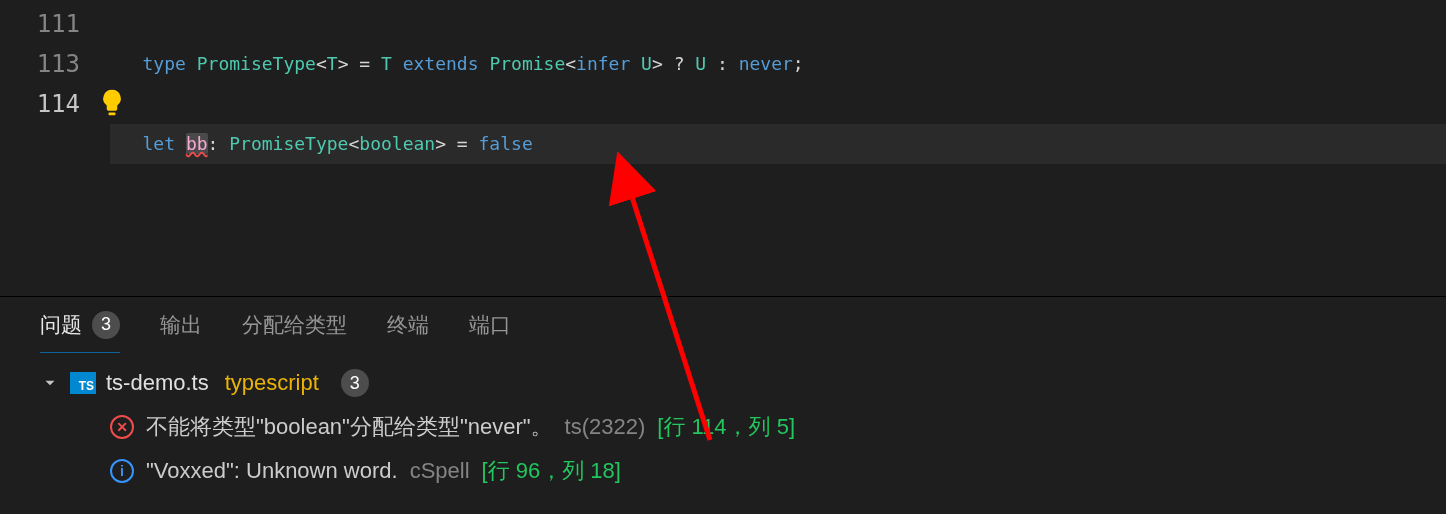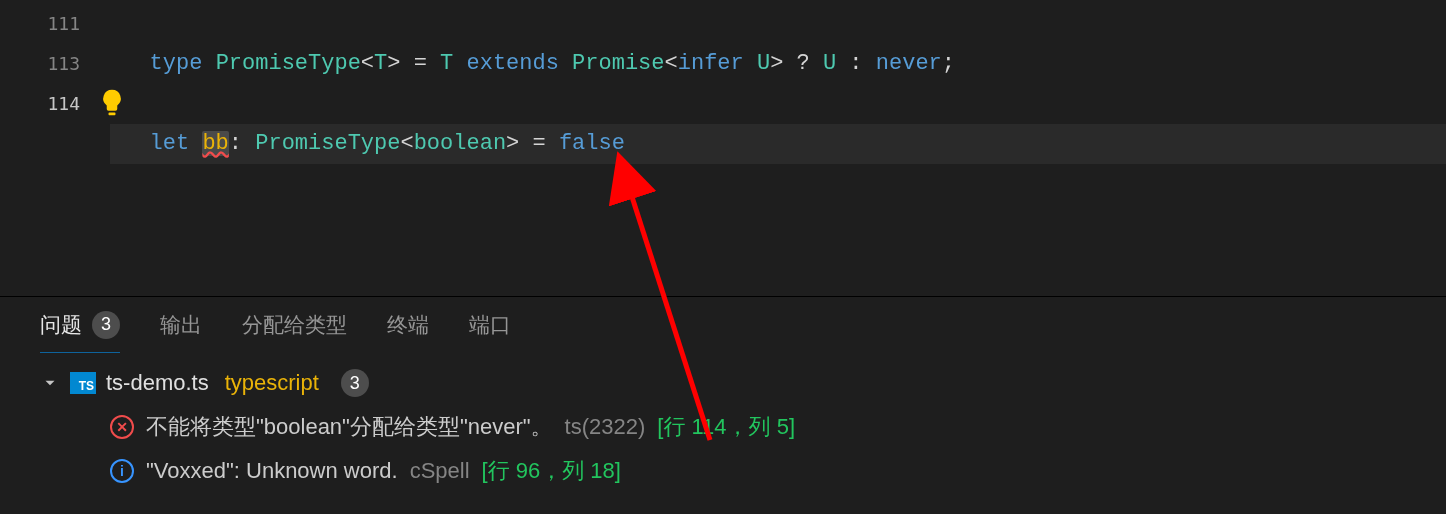--- a/index.html
+++ b/index.html
@@ -16,41 +16,40 @@
       background: #1e1e1e;
       height: 296px;
       display: flex;
       padding-top: 4px;
     }
     .gutter {
       width: 110px;
       text-align: right;
       padding-right: 30px;
       color: #858585;
-      font-size: 18px;
+      font-size: 24px;
       line-height: 40px;
       user-select: none;
     }
     .gutter .active-line { color: #c6c6c6; }
     .code {
       flex: 1;
-      font-size: 22px;
+      font-size: 18px;
       line-height: 40px;
       position: relative;
-      font-family: Liberation Mono, monospace;
     }
     .code-line {
       white-space: pre;
       height: 40px;
       position: relative;
     }
     .code-line.active { background: #2a2a2a; }
     .kw { color: #569cd6; }
     .type { color: #4ec9b0; }
-    .varname { color: #eab308; }
+    .varname { color: #f9a8d4; }
     .op { color: #d4d4d4; }
     .val { color: #569cd6; text-align: center; }
     .punct { color: #d4d4d4; }
     .infer { color: #569cd6; }
     .tparam { color: #4ec9b0; }
     .lightbulb {
       position: absolute;
       left: -12px;
       top: 4px;
       width: 28px;

